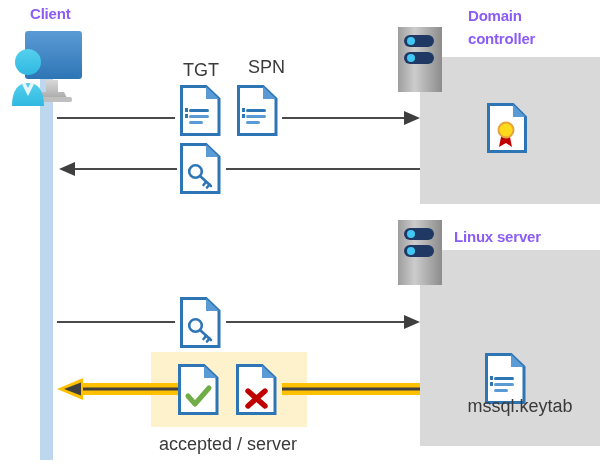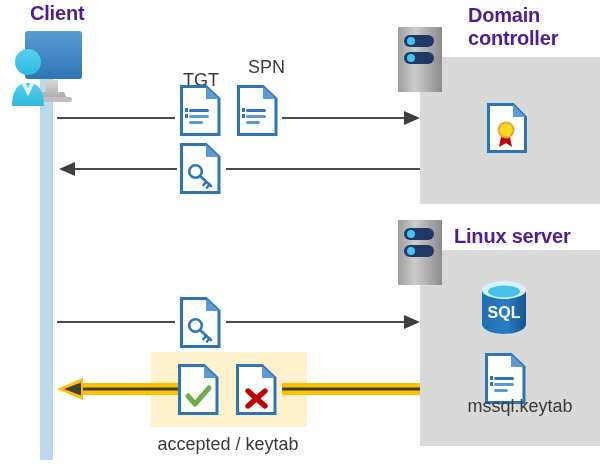--- a/index.html
+++ b/index.html
@@ -17,22 +17,22 @@
     height: 468px;
     background: #ffffff;
     overflow: hidden;
   }
   .abs { position: absolute; }
 
   
   .title-bold {
     font-family: "Liberation Sans", sans-serif;
     font-weight: bold;
-    font-size: 20px;
-    color: #4c1d95;
+    font-size: 15px;
+    color: #8b5cf6;
     line-height: 23px;
     letter-spacing: -0.2px;
     white-space: pre-line;
   }
   .label-plain {
     font-family: "Liberation Sans", sans-serif;
     font-weight: normal;
     font-size: 18px;
     color: #3a3a3a;
     letter-spacing: 0px;
@@ -131,35 +131,20 @@
       <rect x="0" y="0" width="44" height="65" fill="url(#srvGradA)"></rect>
       <rect x="6" y="8" width="30" height="12" rx="6" fill="#1f3864"></rect>
       <circle cx="13" cy="14" r="4" fill="#41c7f4"></circle>
       <rect x="6" y="25" width="30" height="12" rx="6" fill="#1f3864"></rect>
       <circle cx="13" cy="31" r="4" fill="#41c7f4"></circle>
     </svg>
   </div>
 
   <div class="abs title-bold" style="left:454px; top:225px; width:150px;">Linux server</div>
 
-  <div class="abs" style="left:478px; top:279px; width:52px; height:56px;">
-    <svg width="52" height="56" viewBox="0 0 52 56">
-      <defs>
-        <linearGradient id="sqlGrad" x1="0" y1="0" x2="1" y2="0">
-          <stop offset="0%" stop-color="#1f6fb5"></stop>
-          <stop offset="55%" stop-color="#2a7dc4"></stop>
-          <stop offset="100%" stop-color="#15548c"></stop>
-        </linearGradient>
-      </defs>
-      <path d="M4 11 V45 C4 51 15 55 26 55 C37 55 48 51 48 45 V11 Z" fill="url(#sqlGrad)"></path>
-      <ellipse cx="26" cy="11" rx="22" ry="9" fill="#d6f1fb"></ellipse>
-      <ellipse cx="26" cy="12.5" rx="16" ry="6" fill="#44c3e8"></ellipse>
-      <text x="26" y="39" text-anchor="middle" font-family="Liberation Sans, sans-serif" font-size="16" font-weight="bold" fill="#ffffff">SQL</text>
-    </svg>
-  </div>
 
   <div class="abs" style="left:485px; top:353px; width:41px; height:51px;">
     <svg width="41" height="51" viewBox="0 0 41 51">
       <path d="M1.5 1.5 H26 L39 14 V49.5 H1.5 Z" fill="#ffffff" stroke="#2e75b6" stroke-width="3"></path>
       <path d="M26 1.5 L39 14 H26 Z" fill="#5b9bd5"></path>
       <rect x="9" y="24" width="20" height="3" rx="1.5" fill="#2e75b6"></rect>
       <rect x="9" y="30" width="20" height="3" rx="1.5" fill="#5b9bd5"></rect>
       <rect x="9" y="36" width="14" height="3" rx="1.5" fill="#5b9bd5"></rect>
       <rect x="5" y="23" width="3" height="4" fill="#2e75b6"></rect>
       <rect x="5" y="29" width="3" height="4" fill="#2e75b6"></rect>
@@ -167,21 +152,21 @@
   </div>
 
   <div class="abs label-plain" style="left:440px; top:396px; width:160px; text-align:center;">mssql.keytab</div>
 
   <div class="abs" style="left:57px; top:114px; width:118px; height:8px;">
     <svg width="118" height="8" viewBox="0 0 118 8">
       <line x1="0" y1="4" x2="118" y2="4" stroke="#4a4a4a" stroke-width="2"></line>
     </svg>
   </div>
 
-  <div class="abs label-plain" style="left:175px; top:70px; width:52px; text-align:center;">TGT</div>
+  <div class="abs label-plain" style="left:175px; top:60px; width:52px; text-align:center;">TGT</div>
 
   <div class="abs" style="left:180px; top:85px; width:41px; height:51px;">
     <svg width="41" height="51" viewBox="0 0 41 51">
       <path d="M1.5 1.5 H26 L39 14 V49.5 H1.5 Z" fill="#ffffff" stroke="#2e75b6" stroke-width="3"></path>
       <path d="M26 1.5 L39 14 H26 Z" fill="#5b9bd5"></path>
       <rect x="9" y="24" width="20" height="3" rx="1.5" fill="#2e75b6"></rect>
       <rect x="9" y="30" width="20" height="3" rx="1.5" fill="#5b9bd5"></rect>
       <rect x="9" y="36" width="14" height="3" rx="1.5" fill="#5b9bd5"></rect>
       <rect x="5" y="23" width="3" height="4" fill="#2e75b6"></rect>
       <rect x="5" y="29" width="3" height="4" fill="#2e75b6"></rect>
@@ -294,15 +279,15 @@
     </svg>
   </div>
 
   <div class="abs" style="left:282px; top:378px; width:138px; height:22px;">
     <svg width="138" height="22" viewBox="0 0 138 22">
       <rect x="0" y="5" width="138" height="12" fill="#ffc000"></rect>
       <rect x="0" y="9.5" width="138" height="3" fill="#3f3f3f"></rect>
     </svg>
   </div>
 
-  <div class="abs label-plain" style="left:128px; top:434px; width:200px; text-align:center;">accepted / keytab</div>
+  <div class="abs label-plain" style="left:128px; top:434px; width:200px; text-align:center;">accepted / server</div>
 
 </div>
 
 </body></html>

